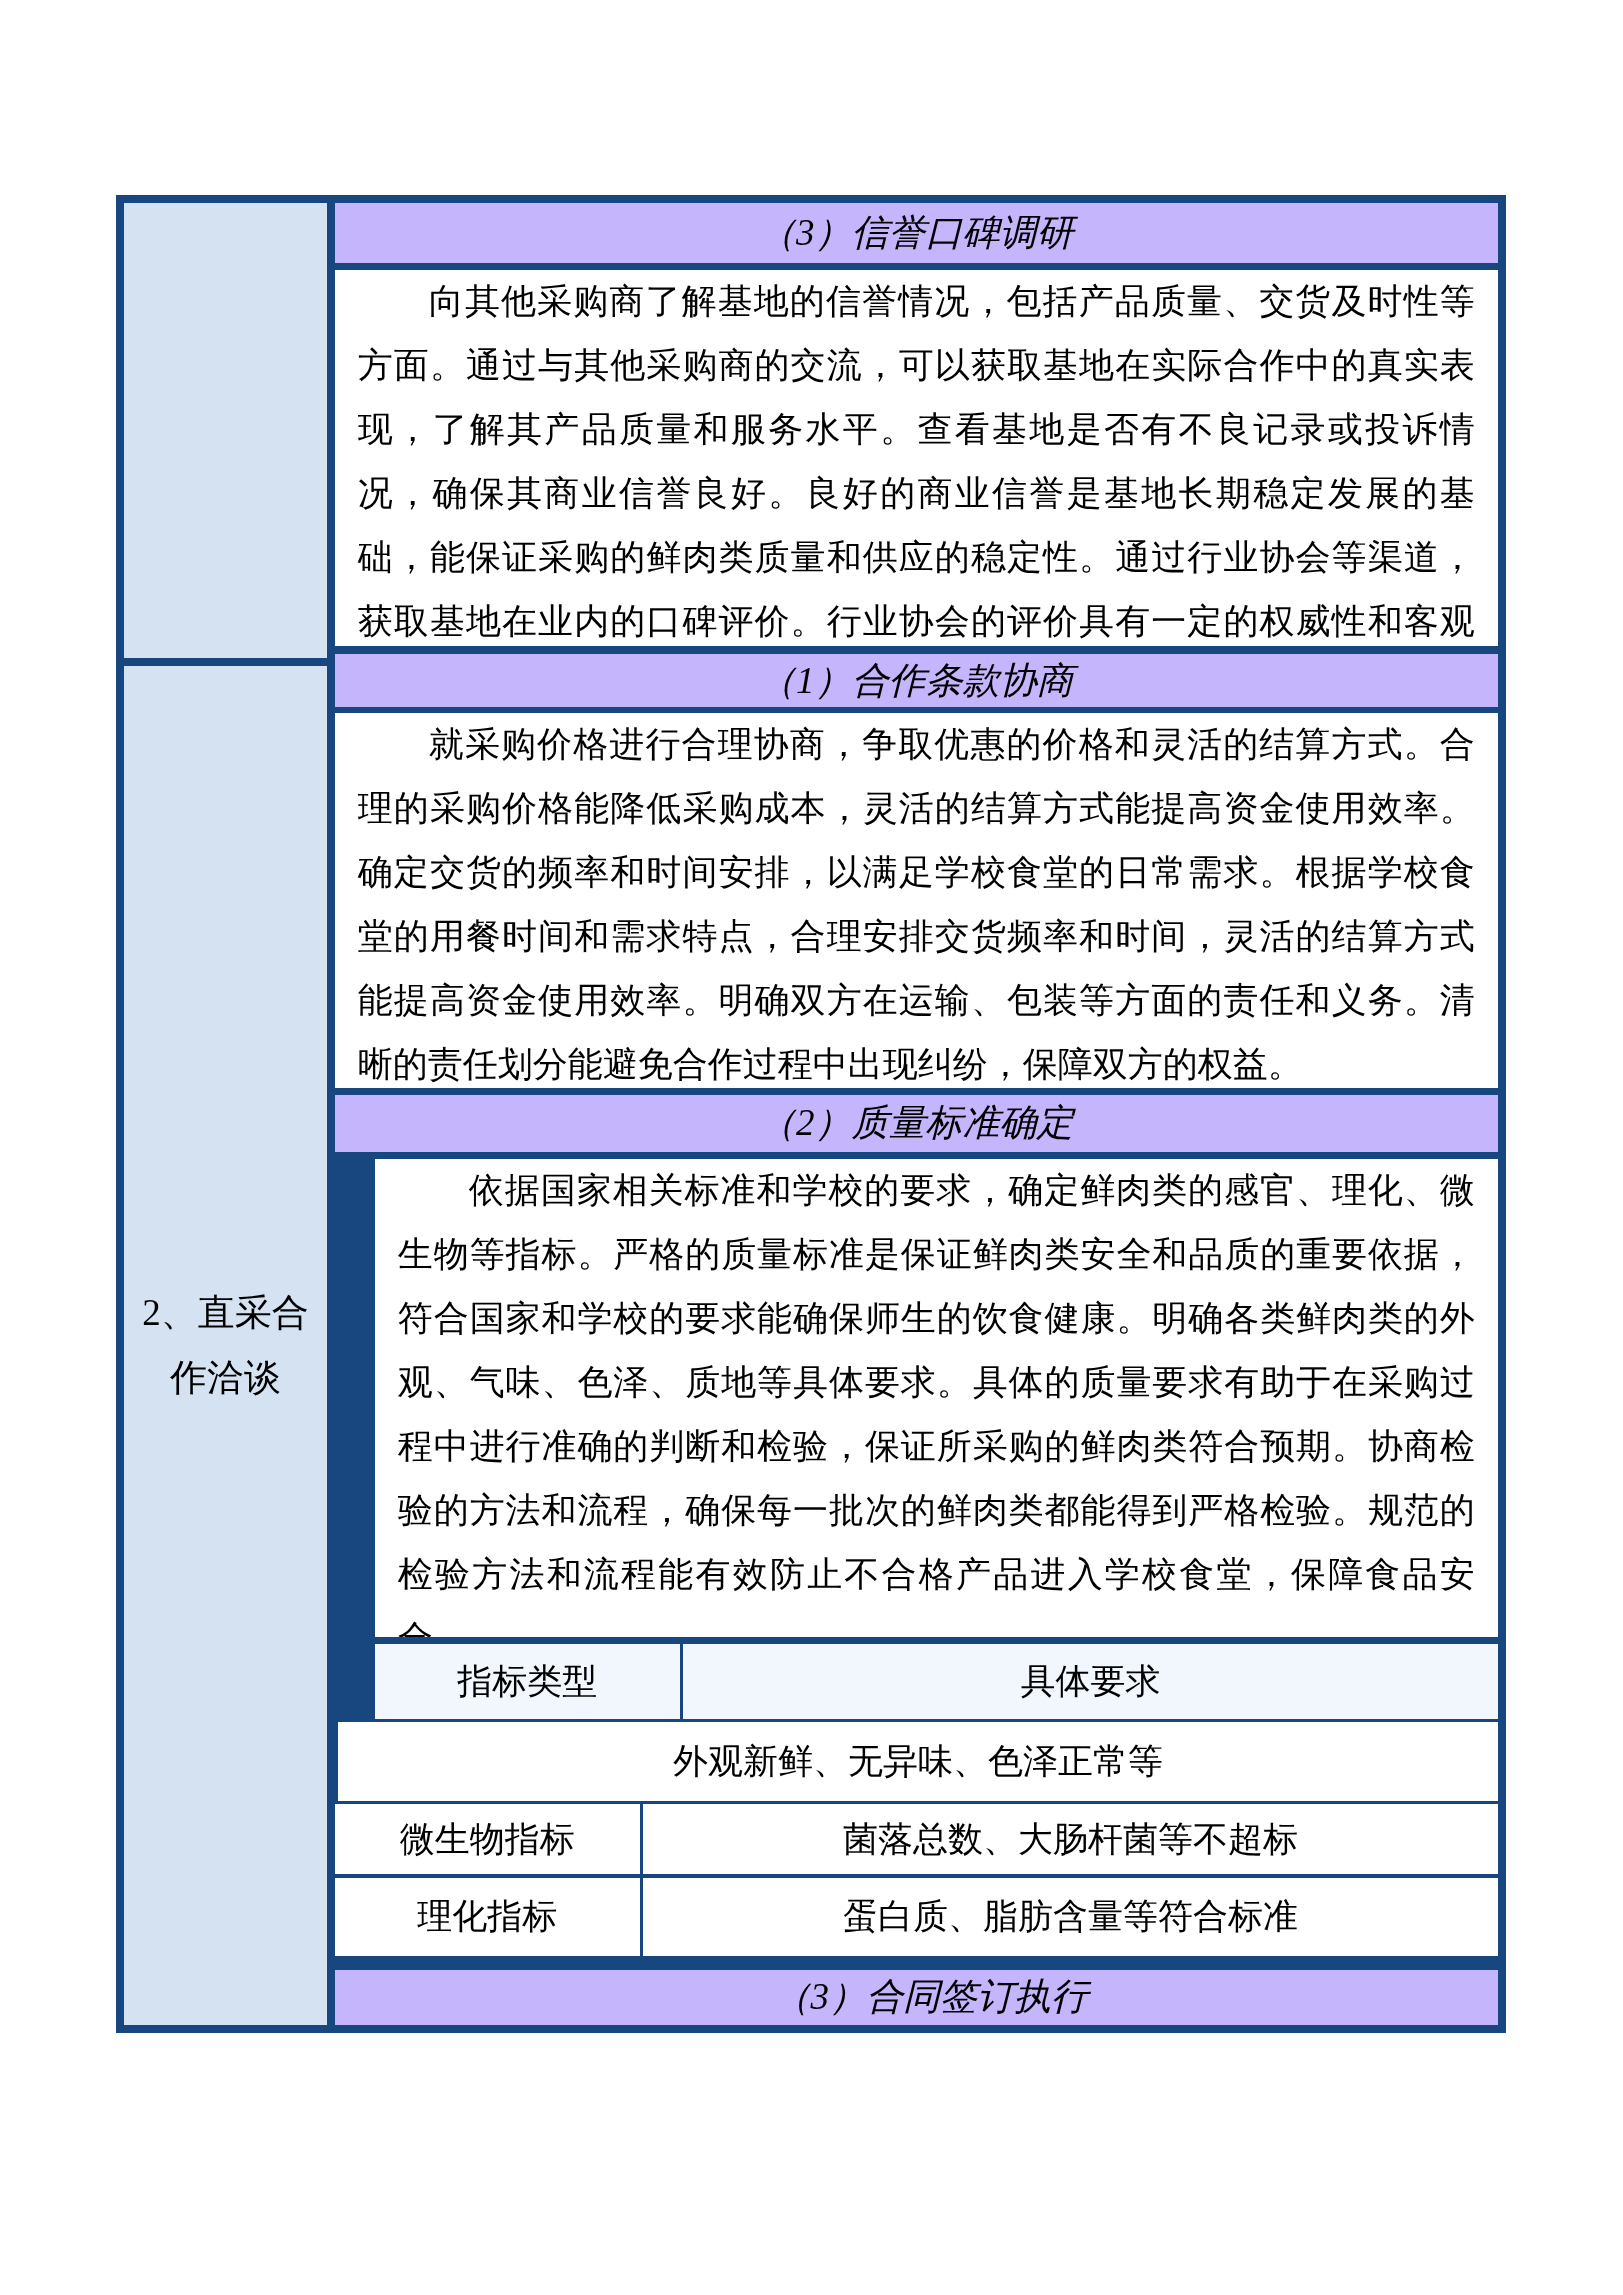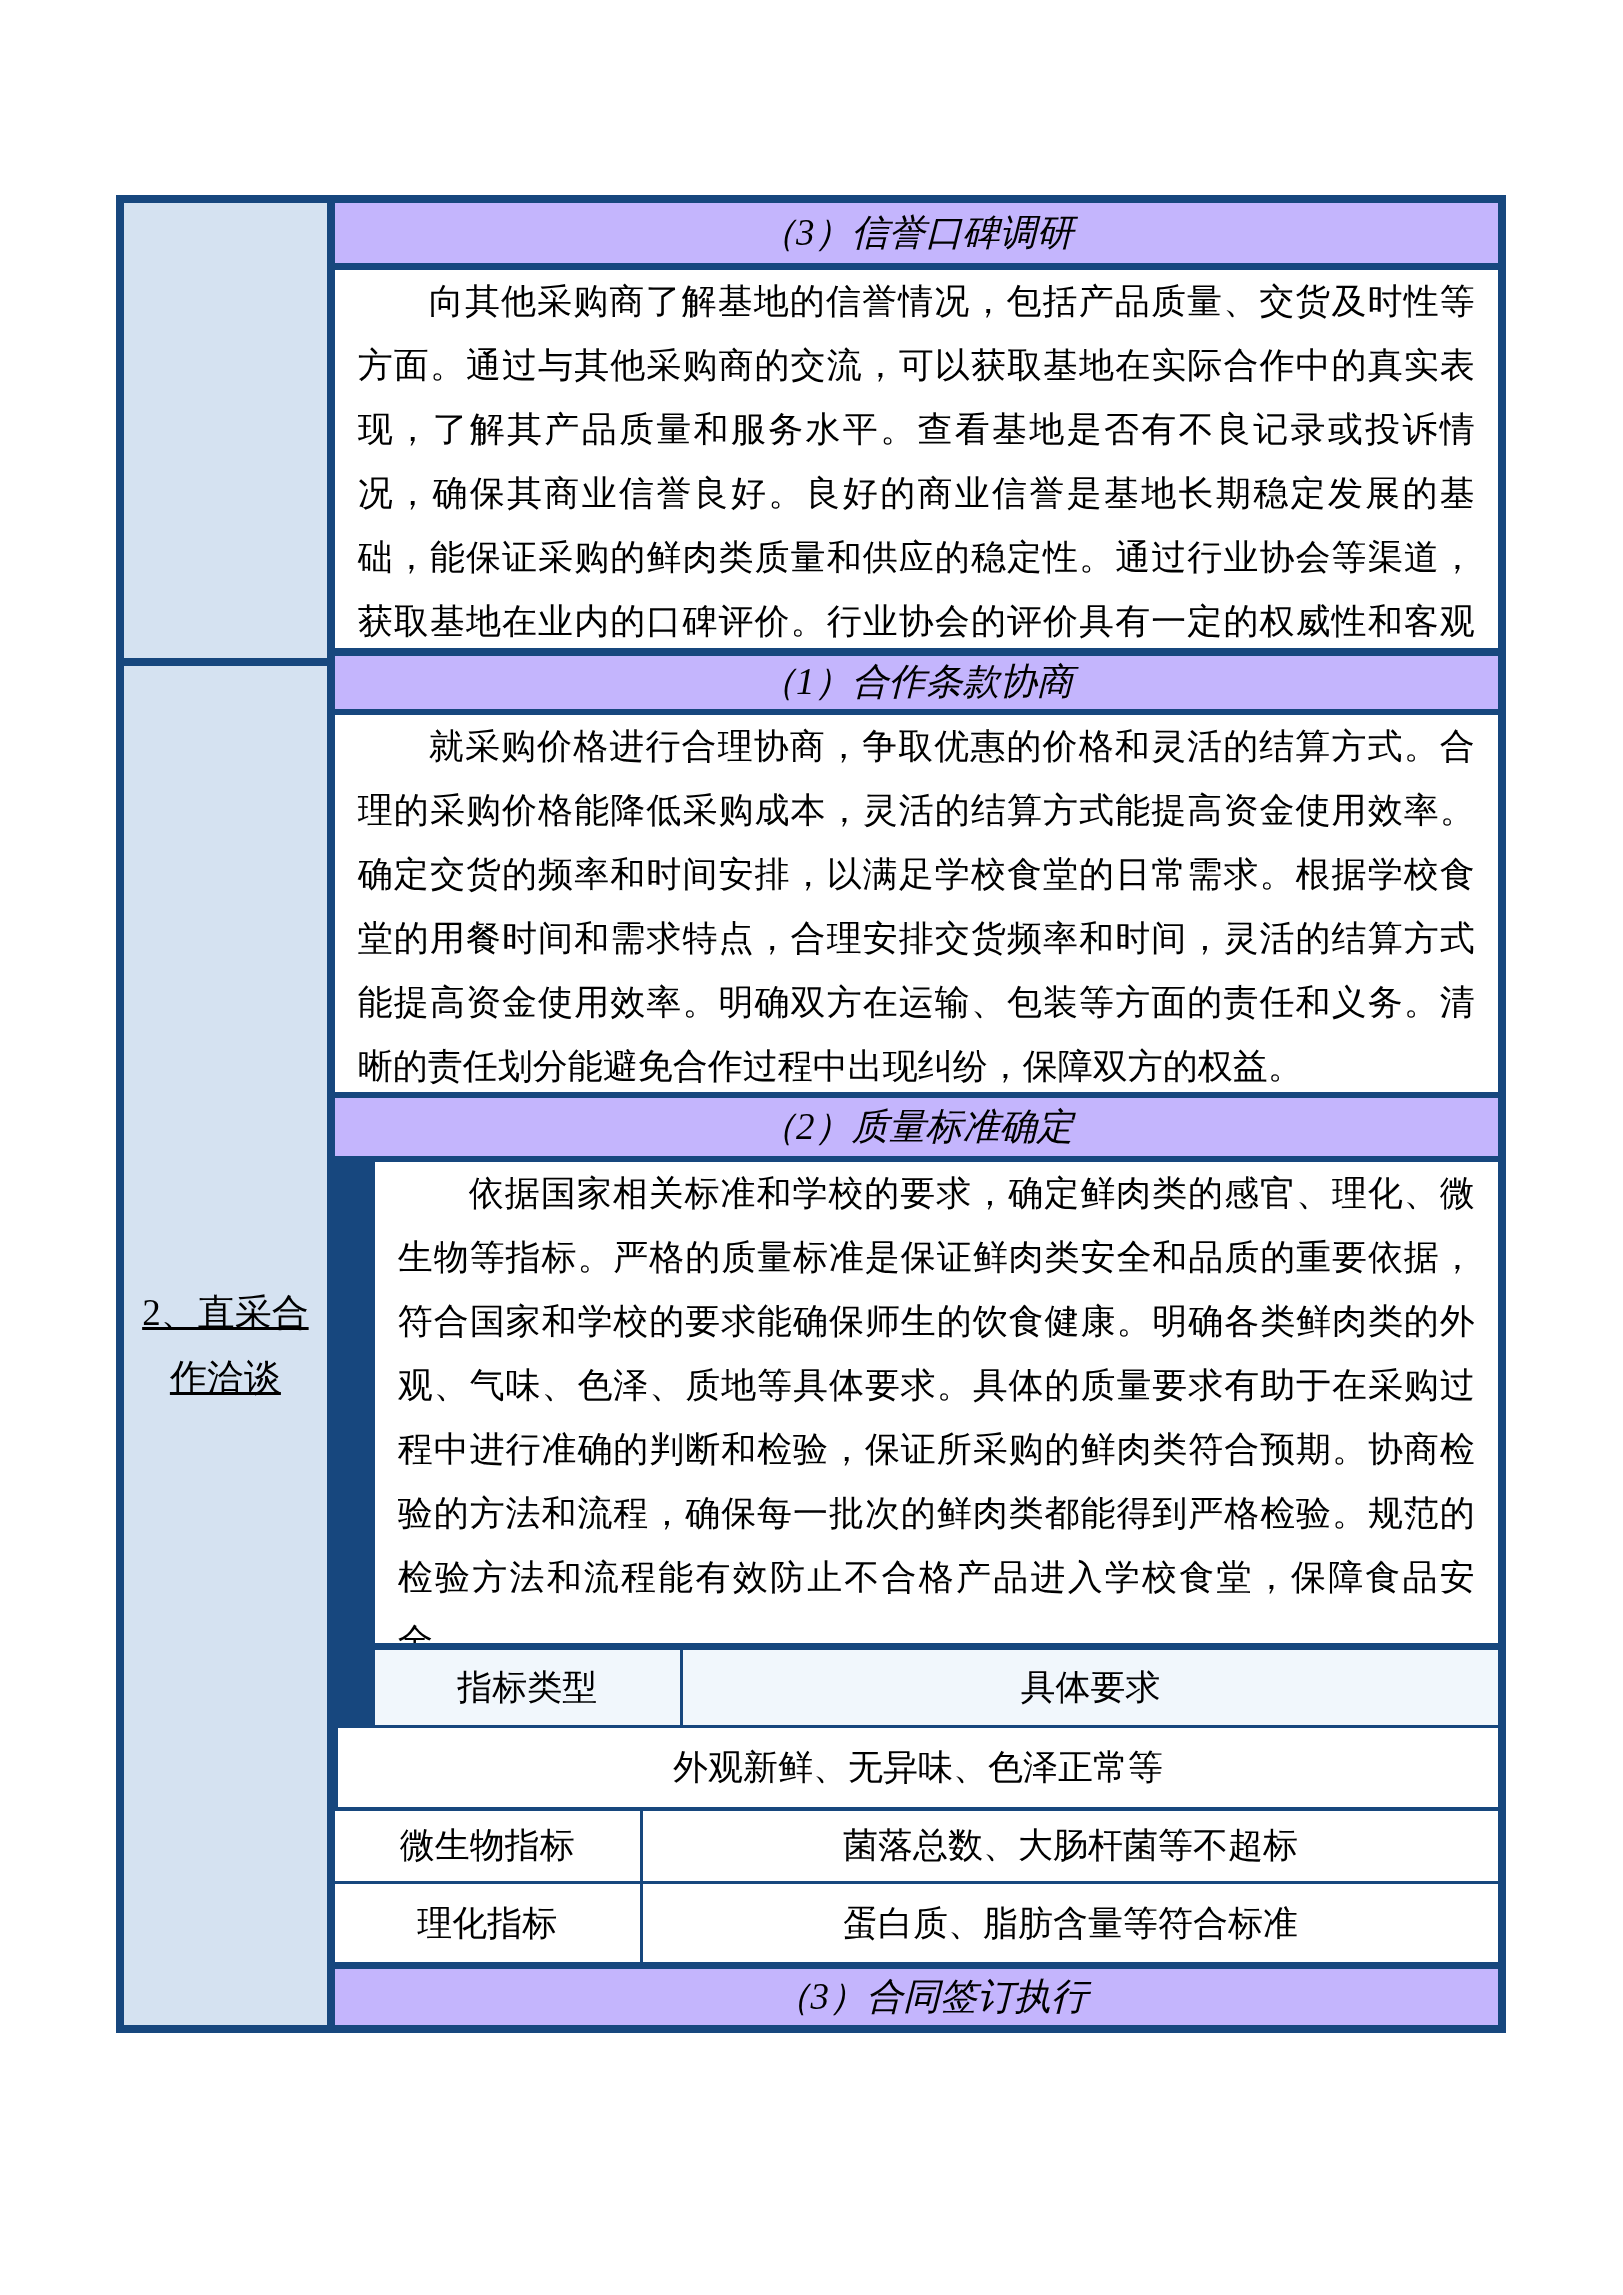--- a/index.html
+++ b/index.html
@@ -16,21 +16,21 @@
     position: absolute;
     left: 116px; top: 195px;
     width: 1390px; height: 1838px;
     background: #17477E;
     padding: 7.9px;
     box-sizing: border-box;
     display: flex;
   }
 
   
-  .label-col { width: 203px; display: flex; flex-direction: column; text-decoration: underline; }
+  .label-col { width: 203px; display: flex; flex-direction: column; }
   .label-cell {
     background: #D5E2F1;
     display: flex; align-items: center; justify-content: center;
     text-align: center;
     font-size: 37px; line-height: 65px;
     padding: 0 6.5px; box-sizing: border-box;
   }
   .label-cell.first { height: 455px; }
   .label-cell.second { height: 1360px; margin-top: 7.9px; }
 
@@ -42,21 +42,21 @@
   .section-header {
     background: #c4b5fd;
     display: flex; align-items: center; justify-content: center;
     font-size: 37px;
     text-align: center;
     font-style: italic;
   }
   .h1 { height: 62px; }
   .h2 { height: 54px; margin-top: 7.9px; }
   .h3 { height: 59px; margin-top: 6.5px; }
-  .h4 { height: 57px; margin-top: 7px; padding-left: 29px; }
+  .h4 { height: 57px; margin-top: 14px; padding-left: 29px; }
 
   .body-cell {
     background: #ffffff;
     font-size: 35px; line-height: 64px;
     text-align: justify;
     padding: 0 23px; box-sizing: border-box;
     overflow: hidden;
   }
   .body-cell p { margin: 0; text-indent: 71px; }
   .b1 { height: 387px; margin-top: 6.5px; }

